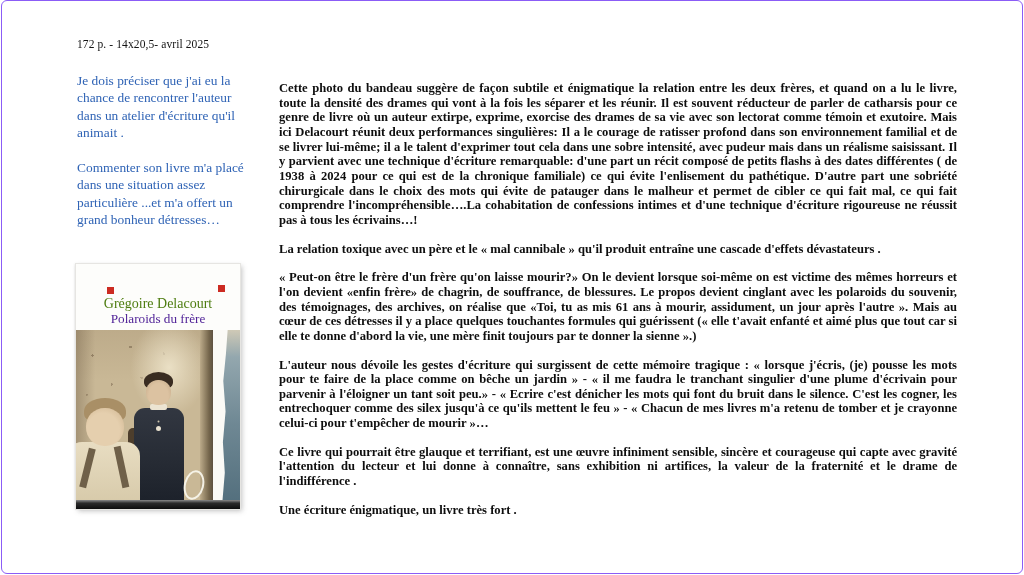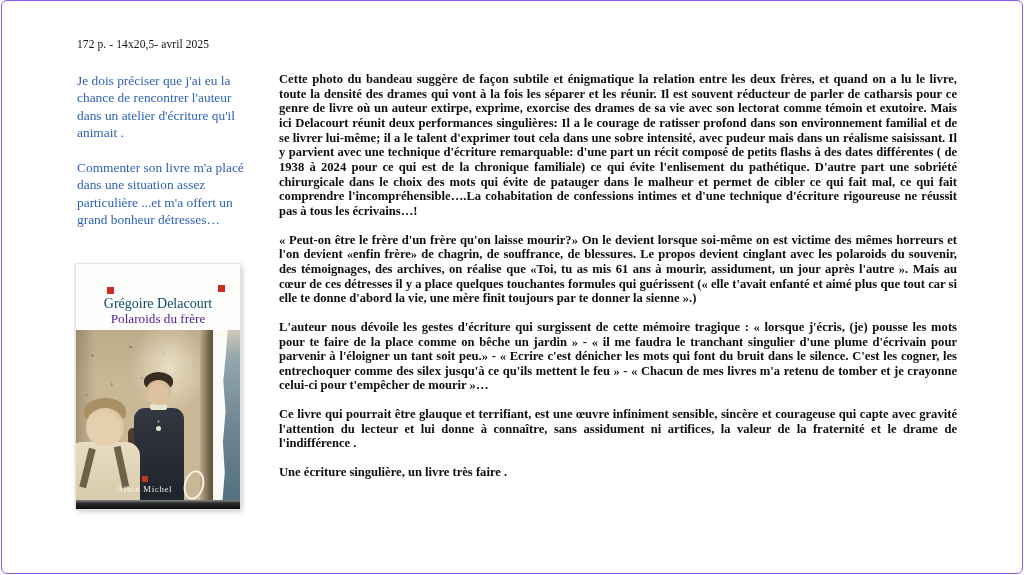--- a/index.html
+++ b/index.html
@@ -13,21 +13,21 @@
   .note{position:absolute;left:75px;top:71px;width:170px;color:#2f63b5;font-weight:normal;font-size:13.4px;line-height:1.3;}
   .note p{margin:0 0 17px 0;}
 
   
   .cover{position:absolute;left:74px;top:263px;width:164px;height:245px;background:#fdfdfb;
          box-shadow:0 0 0 1px #e6e5e2, 2px 2px 5px rgba(80,80,80,.35), -1px 0 2px rgba(120,120,120,.25);}
   .cover-header{position:absolute;left:0;top:0;right:0;height:66px;text-align:center;}
   .sq{position:absolute;width:7px;height:7px;background:#cc2b22;}
   .sq-l{left:31px;top:23px;}
   .sq-r{right:15px;top:21px;}
-  .cover-author{margin-top:32px;font-size:14px;color:#0c4a6e;line-height:1.1;}
+  .cover-author{margin-top:32px;font-size:14px;color:#4d7c0f;line-height:1.1;}
   .cover-title{font-size:13.2px;color:#4c1d95;line-height:1.25;}
 
   
   .photo{position:absolute;left:0;top:66px;width:164px;height:170px;background:#ffffff;overflow:hidden;}
   .sepia{position:absolute;left:0;top:0;width:137px;height:170px;background-color:#c9b896;
     background-image:
       radial-gradient(55px 70px at 68% 22%, rgba(238,228,202,.9), rgba(238,228,202,0) 70%),
       radial-gradient(3px 2px at 12% 15%, rgba(84,64,44,.40) 50%, rgba(0,0,0,0) 55%),
       radial-gradient(2px 3px at 26% 32%, rgba(84,64,44,.35) 50%, rgba(0,0,0,0) 55%),
       radial-gradient(3px 2px at 40% 10%, rgba(84,64,44,.38) 50%, rgba(0,0,0,0) 55%),
@@ -61,21 +61,21 @@
   
   .toy{position:absolute;left:108px;top:140px;width:16px;height:26px;border:2px solid rgba(250,247,238,.92);border-radius:50%;transform:rotate(14deg);}
   
   .pub-block{position:absolute;left:0;right:27px;bottom:6px;text-align:center;}
   .pub-sq{display:block;width:6px;height:6px;background:#c3342a;margin:0 auto 2px auto;}
   .pub-name{font-size:9px;color:rgba(252,248,238,.9);letter-spacing:.6px;}
   .cover-band{position:absolute;left:0;bottom:0;width:164px;height:9px;background:linear-gradient(180deg,#8a8a8a 0%,#2b2b2b 35%,#0d0d0d 100%);}
 
   
   .review{position:absolute;left:277px;top:71px;width:678px;color:#0e0e0e;font-weight:bold;font-size:12.6px;line-height:1.165;text-align:justify;}
-  .review p{margin:0 0 14px 0;}
+  .review p{margin:9px 0 14px 0;}
 </style>
 </head>
 <body>
 
 <div class="page">
 
   <div class="meta">172 p. - 14x20,5- avril 2025</div>
 
   <div class="note">
     <p>Je dois préciser que  j'ai eu la chance de rencontrer l'auteur dans un atelier d'écriture qu'il animait .</p>
@@ -99,29 +99,26 @@
       <div class="rb-collar"></div>
       <div class="rb-hair"></div>
       <div class="rb-face"></div>
       <div class="rb-medal"></div>
       <div class="lb-body"></div>
       <div class="lb-strap-l"></div>
       <div class="lb-strap-r"></div>
       <div class="lb-hair"></div>
       <div class="lb-face"></div>
       <div class="toy"></div>
-      <div class="pub-block">
-        <span class="pub-sq"></span>
-        <div class="pub-name">Albin Michel</div>
-      </div>
     </div>
     <div class="cover-band"></div>
   </div>
 
   <div class="review">
     <p>Cette photo du bandeau suggère de façon subtile et énigmatique la relation entre les deux frères, et quand on a lu le livre, toute la densité des drames qui vont à la fois les séparer et les réunir. Il est souvent réducteur de parler de catharsis pour ce genre de livre où un auteur extirpe, exprime, exorcise des drames de sa vie avec son lectorat comme témoin et exutoire. Mais ici Delacourt réunit deux performances singulières: Il a le courage de ratisser profond dans son environnement familial et de se livrer lui-même; il a le talent d'exprimer tout cela dans une sobre intensité, avec pudeur mais dans un réalisme saisissant. Il y parvient avec une technique d'écriture remarquable: d'une part un récit composé de petits flashs  à des dates différentes ( de 1938 à 2024 pour ce qui est de la chronique familiale) ce qui évite l'enlisement du pathétique. D'autre part une sobriété chirurgicale dans le choix des mots qui évite de patauger dans le malheur et permet de cibler ce qui fait mal, ce qui fait comprendre l'incompréhensible….La cohabitation de confessions intimes et d'une technique d'écriture rigoureuse ne réussit pas à tous les écrivains…!</p>
+    <p>La relation toxique avec un père et le « mal cannibale » qu'il produit entraîne une cascade d'effets  dévastateurs .</p>
     <p>« Peut-on être le frère d'un frère qu'on laisse mourir?» On le devient lorsque soi-même on est victime des mêmes horreurs et l'on devient «enfin frère» de chagrin, de souffrance, de blessures. Le propos devient cinglant avec les polaroids du souvenir, des témoignages, des archives, on réalise que «Toi, tu as mis 61 ans à mourir, assidument, un jour après l'autre ». Mais au cœur de ces détresses il y a place quelques touchantes formules qui guérissent (« elle t'avait enfanté et aimé plus que tout car si elle te donne d'abord la vie, une mère finit toujours par te donner la sienne ».)</p>
     <p>L'auteur nous dévoile les gestes d'écriture qui surgissent de cette mémoire tragique : « lorsque j'écris, (je) pousse les mots pour te faire de la place comme on bêche un jardin » - « il me faudra le tranchant singulier d'une plume d'écrivain pour parvenir à l'éloigner un tant soit peu.» - « Ecrire c'est dénicher les mots qui font du bruit dans le silence. C'est les cogner, les entrechoquer comme des silex jusqu'à ce qu'ils mettent le feu » - « Chacun de mes livres m'a retenu de tomber  et je crayonne celui-ci pour t'empêcher de mourir »…</p>
-    <p>Ce livre qui pourrait être glauque et terrifiant, est une œuvre infiniment sensible, sincère et courageuse qui capte avec gravité l'attention du lecteur et lui donne à connaître, sans assidument ni artifices, la valeur de la fraternité et le drame de l'indifférence .</p>
-    <p>Une écriture singulière, un livre très faire .</p>
+    <p>Ce livre qui pourrait être glauque et terrifiant, est une œuvre infiniment sensible, sincère et courageuse qui capte avec gravité l'attention du lecteur et lui donne à connaître, sans exhibition ni artifices, la valeur de la fraternité et le drame de l'indifférence .</p>
+    <p>Une écriture énigmatique, un livre très fort .</p>
   </div>
 
 </div>
 
 </body></html>

